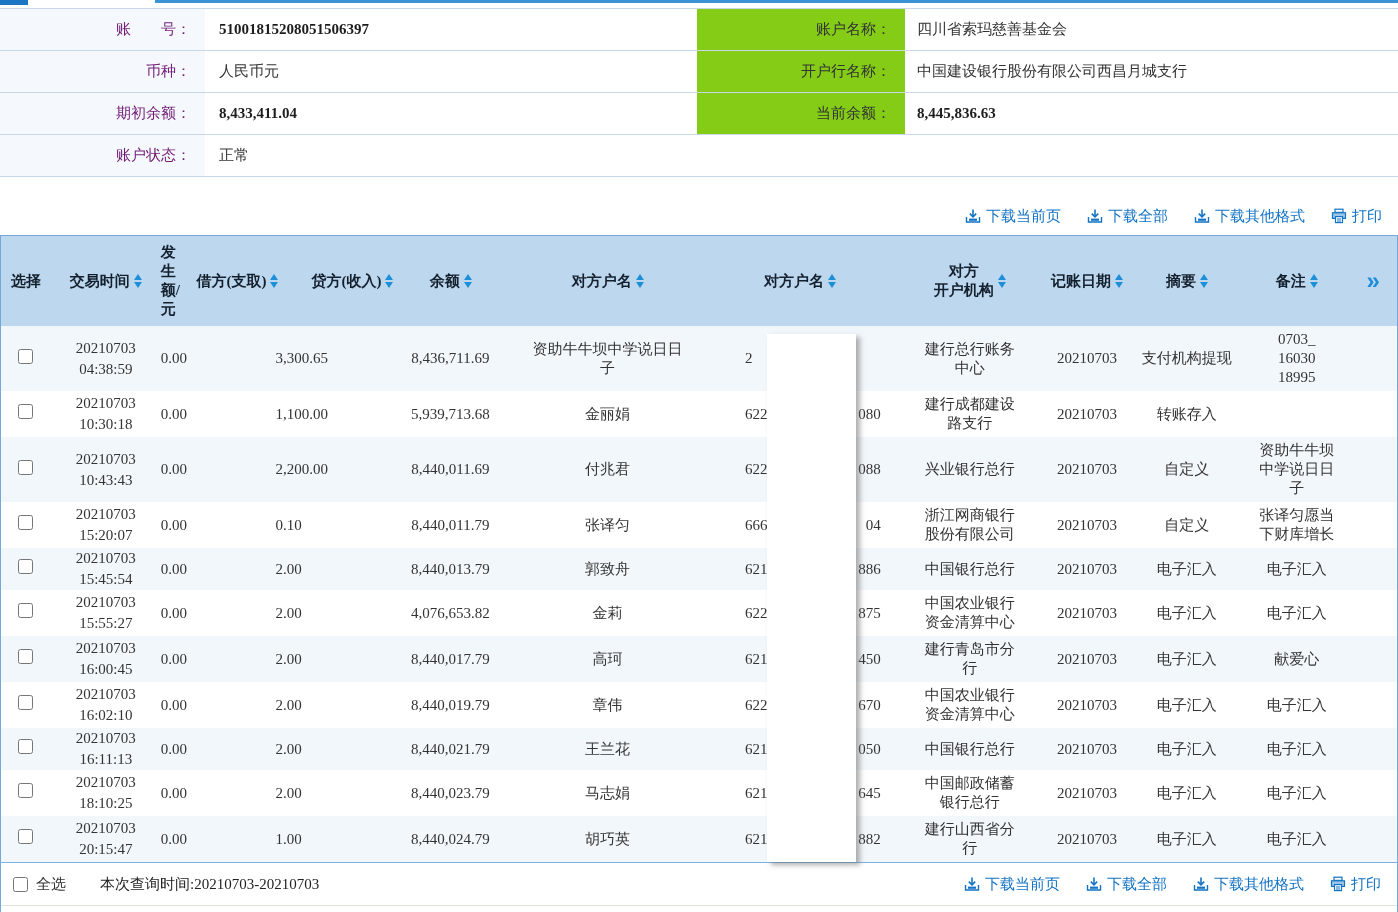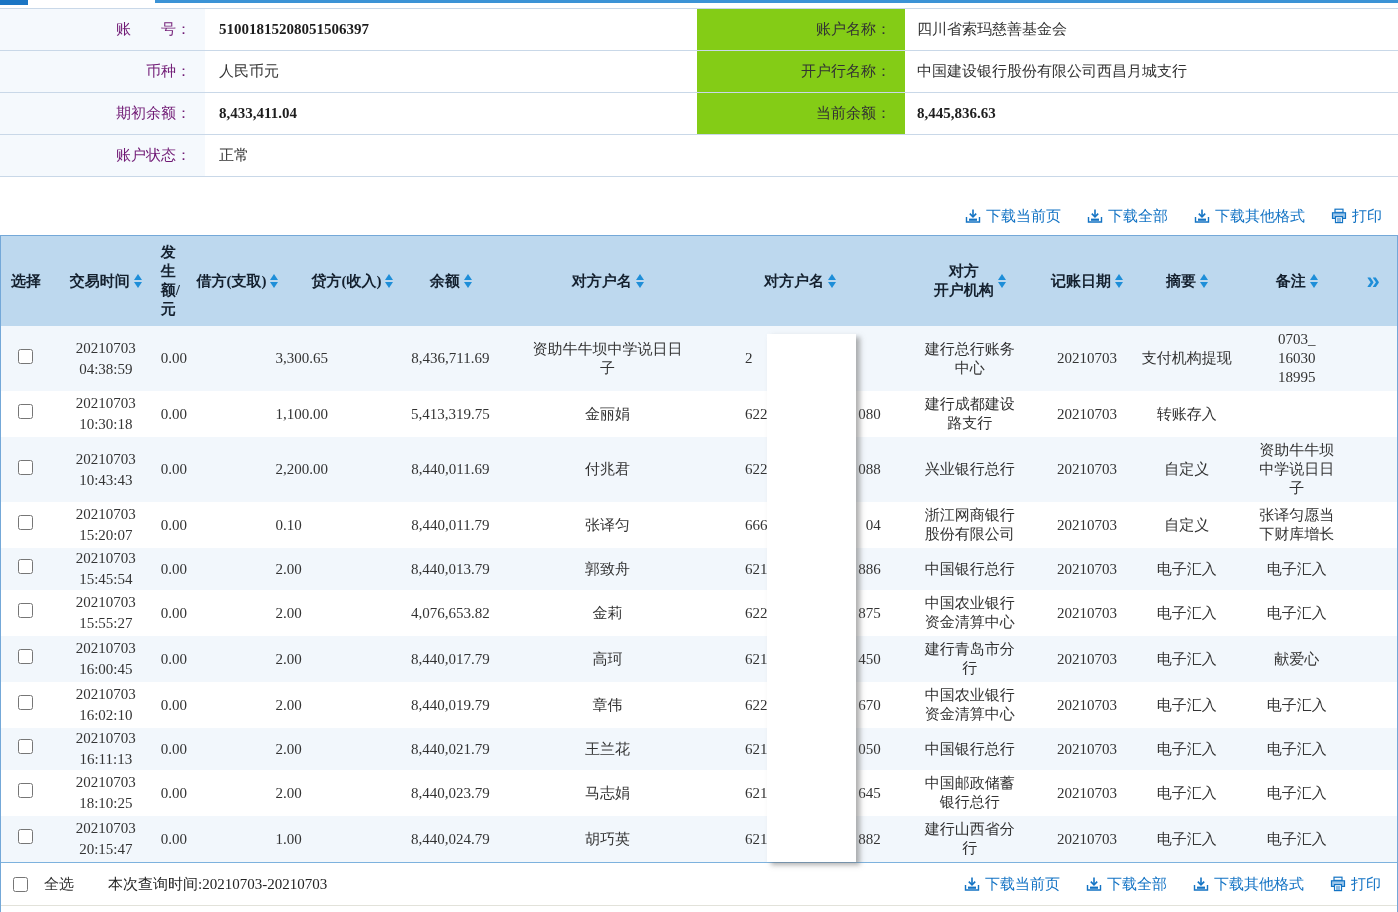--- a/index.html
+++ b/index.html
@@ -66,21 +66,21 @@
   .c.col-note{padding:4px 10px}
   .c.col-time{line-height:21px}
   .row-acct{display:flex;justify-content:space-between;align-items:center;padding:0 14px 0 40px}
   input[type=checkbox]{width:15px;height:15px;margin:0;cursor:pointer}
 
   .redaction{position:absolute;left:766px;top:8px;bottom:0;width:89px;background:#fff;
              box-shadow:4px 3px 5px rgba(110,110,110,.55)}
 
   
   .selectbar{display:flex;align-items:center;height:42px;padding:0 16px 0 12px;background:#fff}
-  .selectbar .lbl{margin-left:16px}
+  .selectbar .lbl{margin-left:8px}
   .selectbar .query{margin-left:34px;color:#222}
   .selectbar .links{margin-left:auto;display:flex;gap:26px}
 
   .statsbar{display:flex;align-items:center;height:42px;border-top:1px solid #e2e2da;padding:0 14px;color:#222;background:#fff}
 </style>
 </head>
 <body>
 
 <div class="top-strip">
   <div class="seg-left"></div>
@@ -261,21 +261,21 @@
 16030
 18995</div>
     <div class="c col-expand"></div>
   </div>
         <div class="trow even">
     <div class="c col-select"><input type="checkbox" style=""></div>
     <div class="c col-time pre">20210703
 10:30:18</div>
     <div class="c col-debit">0.00</div>
     <div class="c col-credit">1,100.00</div>
-    <div class="c col-balance">5,413,319.75</div>
+    <div class="c col-balance">5,939,713.68</div>
     <div class="c col-name">金丽娟</div>
     <div class="c col-account row-acct">
       <span>622700</span>
       <span>080</span>
     </div>
     <div class="c col-bank">建行成都建设路支行</div>
     <div class="c col-date">20210703</div>
     <div class="c col-summary">转账存入</div>
     <div class="c col-note pre"></div>
     <div class="c col-expand"></div>

